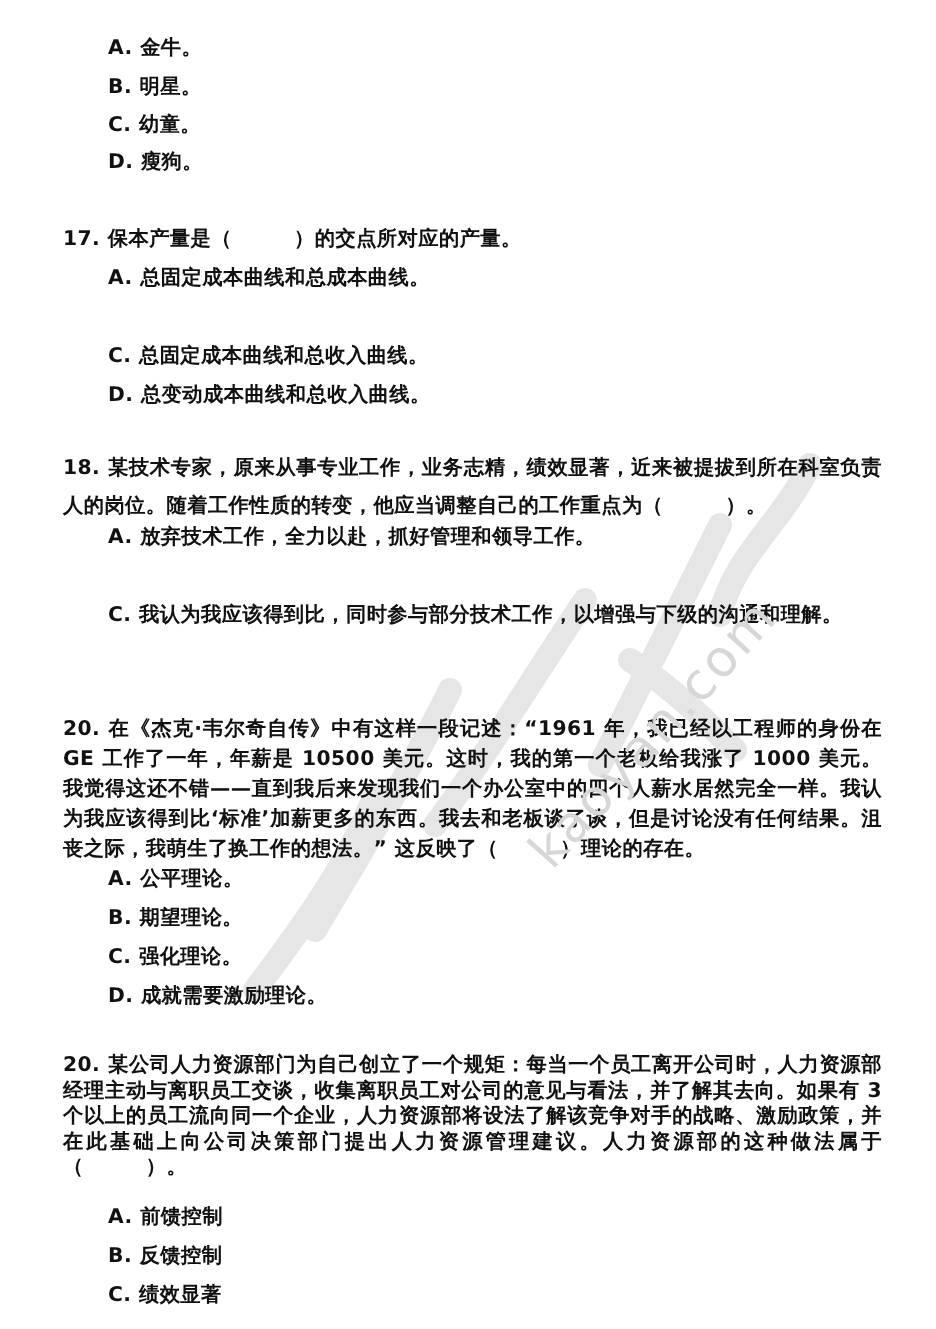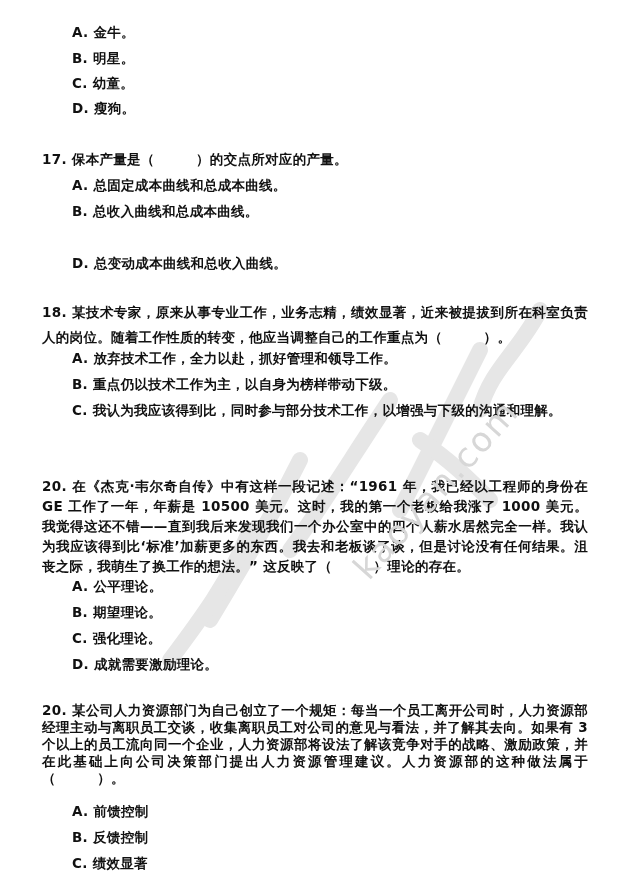--- a/index.html
+++ b/index.html
@@ -45,26 +45,25 @@
     </g>
   </svg>
 
   <div class="line opt" style="top:24px"><span>A.</span> <span>金牛。</span></div>
   <div class="line opt" style="top:50px"><span>B.</span> <span>明星。</span></div>
   <div class="line opt" style="top:75px"><span>C.</span> <span>幼童。</span></div>
   <div class="line opt" style="top:100px"><span>D.</span> <span>瘦狗。</span></div>
 
   <div class="line stem" style="top:151px"><span>17.</span> <span>保本产量是（　　　）的交点所对应的产量。</span></div>
   <div class="line opt" style="top:177px"><span>A.</span> <span>总固定成本曲线和总成本曲线。</span></div>
-  <div class="line opt" style="top:203px"><span>B.</span> <span>总收入曲线和总成本曲线。</span></div>
+  <div class="line opt" style="top:229px"><span>C.</span> <span>总固定成本曲线和总收入曲线。</span></div>
   <div class="line opt" style="top:255px"><span>D.</span> <span>总变动成本曲线和总收入曲线。</span></div>
 
   <div class="line stem-wide" style="top:300px"><span>18.</span> <span>某技术专家，原来从事专业工作，业务志精，绩效显著，近来被提拔到所在科室负责人的岗位。随着工作性质的转变，他应当调整自己的工作重点为（　　　）。</span></div>
   <div class="line opt" style="top:350px"><span>A.</span> <span>放弃技术工作，全力以赴，抓好管理和领导工作。</span></div>
-  <div class="line opt" style="top:376px"><span>B.</span> <span>重点仍以技术工作为主，以自身为榜样带动下级。</span></div>
   <div class="line opt" style="top:402px"><span>C.</span> <span>我认为我应该得到比，同时参与部分技术工作，以增强与下级的沟通和理解。</span></div>
 
   <div class="line stem-wide" style="top:476px; line-height:20px;"><span>20.</span> <span>在《杰克·韦尔奇自传》中有这样一段记述：“1961 年，我已经以工程师的身份在GE 工作了一年，年薪是 10500 美元。这时，我的第一个老板给我涨了 1000 美元。我觉得这还不错——直到我后来发现我们一个办公室中的四个人薪水居然完全一样。我认为我应该得到比‘标准’加薪更多的东西。我去和老板谈了谈，但是讨论没有任何结果。沮丧之际，我萌生了换工作的想法。” 这反映了（　　　）理论的存在。</span></div>
   <div class="line opt" style="top:578px"><span>A.</span> <span>公平理论。</span></div>
   <div class="line opt" style="top:604px"><span>B.</span> <span>期望理论。</span></div>
   <div class="line opt" style="top:630px"><span>C.</span> <span>强化理论。</span></div>
   <div class="line opt" style="top:656px"><span>D.</span> <span>成就需要激励理论。</span></div>
 
   <div class="line stem-wide" style="top:702px; line-height:17px;"><span>20.</span> <span>某公司人力资源部门为自己创立了一个规矩：每当一个员工离开公司时，人力资源部经理主动与离职员工交谈，收集离职员工对公司的意见与看法，并了解其去向。如果有 3 个以上的员工流向同一个企业，人力资源部将设法了解该竞争对手的战略、激励政策，并在此基础上向公司决策部门提出人力资源管理建议。人力资源部的这种做法属于（　　　）。</span></div>
   <div class="line opt" style="top:803px"><span>A.</span> <span>前馈控制</span></div>

